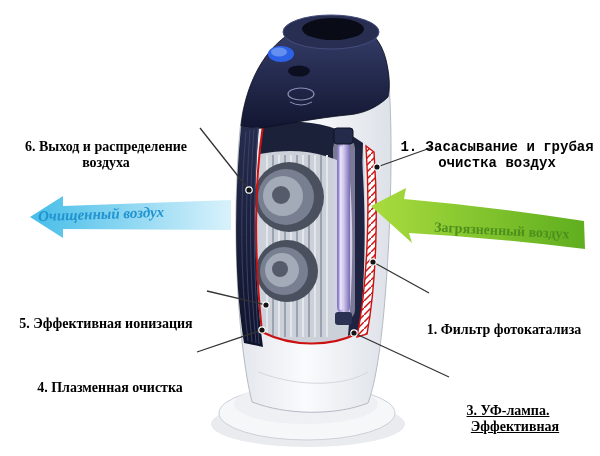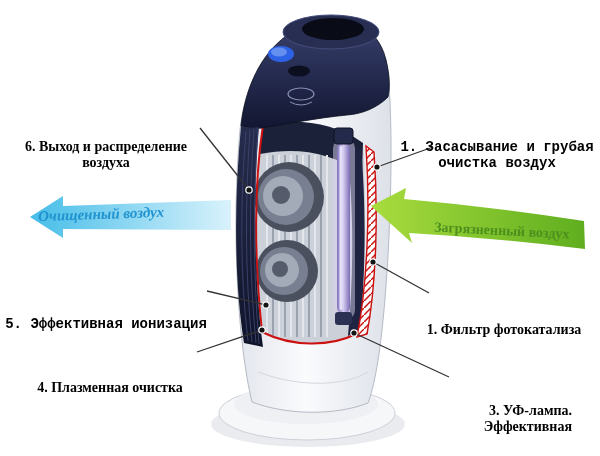--- a/index.html
+++ b/index.html
@@ -3,24 +3,24 @@
 <meta charset="utf-8">
 <style>
   html,body{margin:0;padding:0;background:#ffffff;}
   #stage{position:relative;width:600px;height:456px;background:#ffffff;overflow:hidden;
          font-family:"Liberation Serif","DejaVu Serif",serif;}
   #artwork{position:absolute;left:0;top:0;}
   .lbl{position:absolute;font-weight:bold;font-size:14px;line-height:1.16;color:#000;text-align:center;margin-top:36px;}
   .lbl .indent{margin-left:14px;}
   #lbl-outlet{left:6px;top:103px;width:200px;}
   #lbl-intake{left:398px;top:103px;width:198px;font-family:Liberation Mono, monospace;}
-  #lbl-ionization{left:2px;top:280px;width:208px;font-family:Liberation Mono, monospace;}
+  #lbl-ionization{left:2px;top:280px;width:208px;}
   #lbl-photocatalysis{left:413px;top:286px;width:182px;}
   #lbl-plasma{left:14px;top:344px;width:192px;}
-  #lbl-uv{left:412px;top:367px;width:160px;text-align:right;}
+  #lbl-uv{left:428px;top:367px;width:160px;text-align:center;text-decoration:underline;}
   .flow-lbl{position:absolute;font-weight:bold;white-space:nowrap;}
   .clean{left:38px;top:206px;font-style:italic;font-size:15px;color:#2193cf;transform:rotate(-2deg);}
   .dirty{left:434px;top:223px;font-size:14px;color:#4d8f1d;transform:rotate(3deg);}
 </style>
 </head>
 <body>
 
 <div id="stage">
 
   <svg id="artwork" width="600" height="456" viewBox="0 0 600 456">

